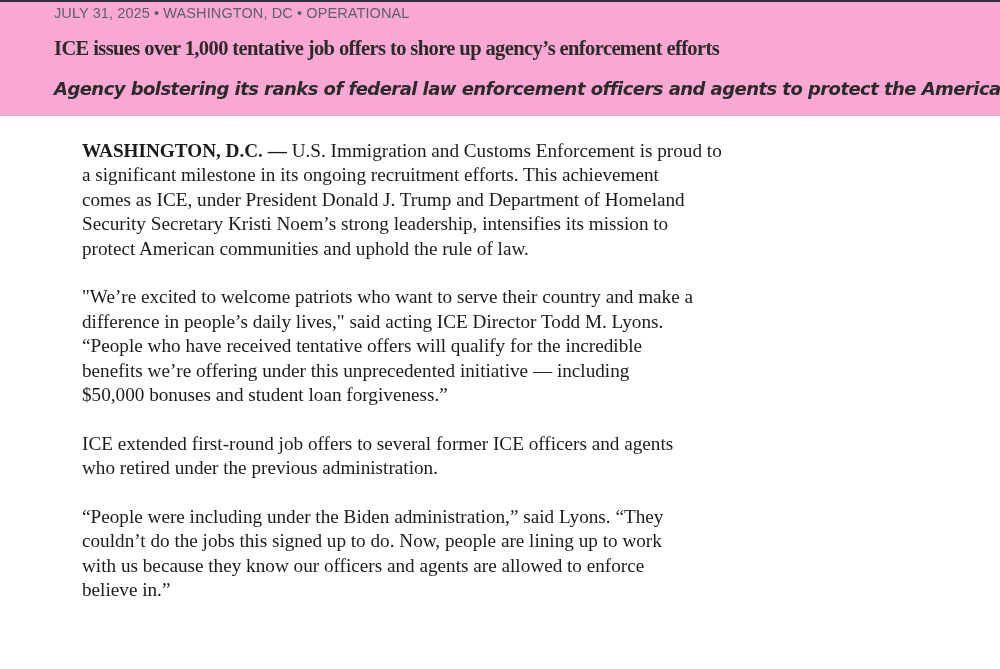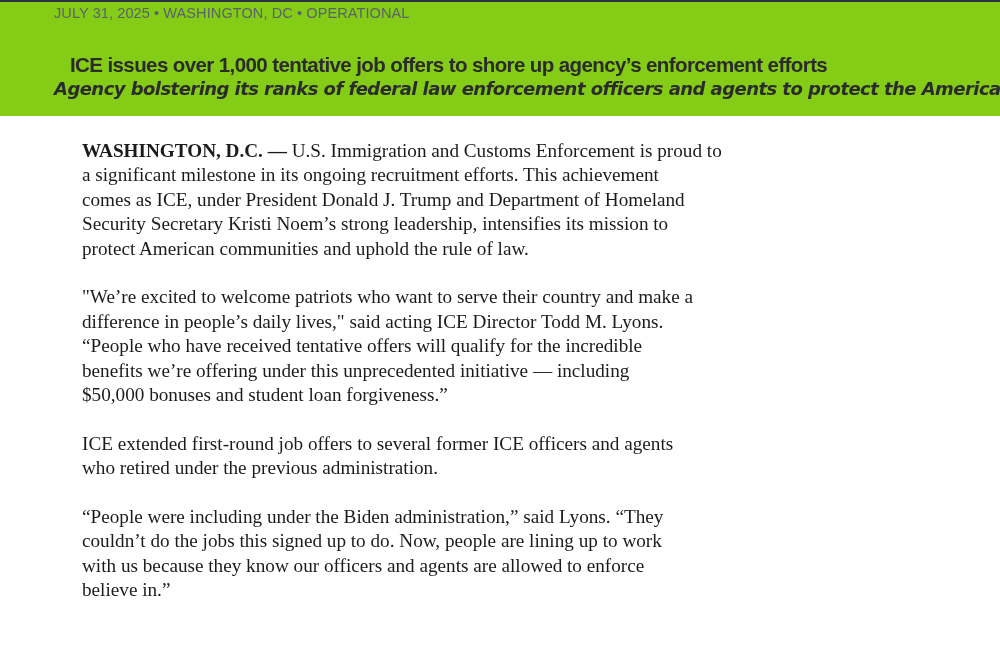--- a/index.html
+++ b/index.html
@@ -8,42 +8,42 @@
       height: 669px;
       overflow: hidden;
       background: #ffffff;
       color: #1b1b1b;
     }
     .top-border {
       height: 2px;
       background: #2b3140;
     }
     .header-band {
-      background: #84cc16;
+      background: #f9a8d4;
       height: 114px;
       box-sizing: border-box;
       padding-left: 50px;
       position: relative;
     }
     .dateline {
       position: absolute;
       left: 54px;
       top: 3px;
       font-family: "Liberation Sans", sans-serif;
       font-size: 14.5px;
       color: #5b616b;
       letter-spacing: 0.1px;
       white-space: nowrap;
     }
     .headline {
       position: absolute;
       left: 54px;
       top: 35px;
-      margin: 16px;
-      font-family: Liberation Sans, sans-serif;
+      margin: 0;
+      font-family: Liberation Serif, serif;
       font-size: 20.5px;
       font-weight: bold;
       color: #2b2b2b;
       letter-spacing: -0.6px;
       white-space: nowrap;
     }
     .subhead {
       position: absolute;
       left: 54px;
       top: 76px;

